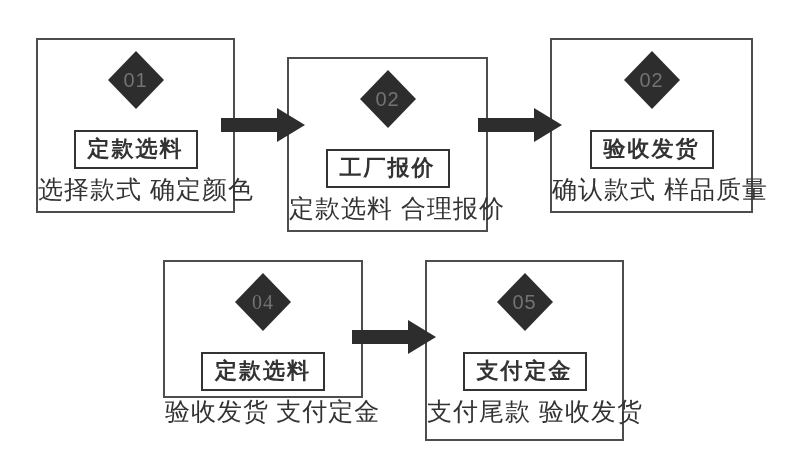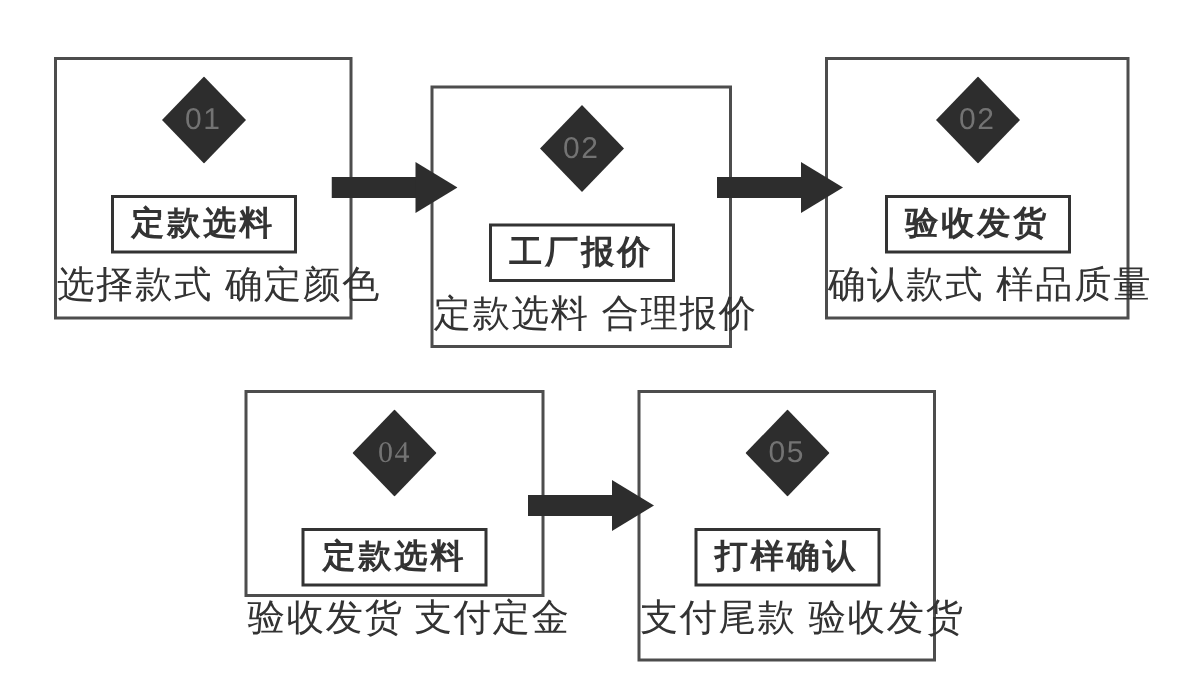--- a/index.html
+++ b/index.html
@@ -133,21 +133,21 @@
     <div class="subtitle">验收发货 支付定金</div>
   </div>
 
   <div class="step-box b5">
     <div class="diamond">
       <svg width="56" height="58" viewBox="0 0 56 58">
         <polygon points="28,0 56,29 28,58 0,29" fill="#2d2d2d"></polygon>
       </svg>
       <span class="diamond-num">05</span>
     </div>
-    <div class="title-box">打样确认</div>
+    <div class="title-box">支付定金</div>
     <div class="subtitle">支付尾款 验收发货</div>
   </div>
 
   <div class="arrow a1">
     <svg width="84" height="34" viewBox="0 0 84 34">
       <rect x="0" y="10" width="58" height="14" fill="#2d2d2d"></rect>
       <polygon points="56,0 84,17 56,34" fill="#2d2d2d"></polygon>
     </svg>
   </div>
   <div class="arrow a2">

